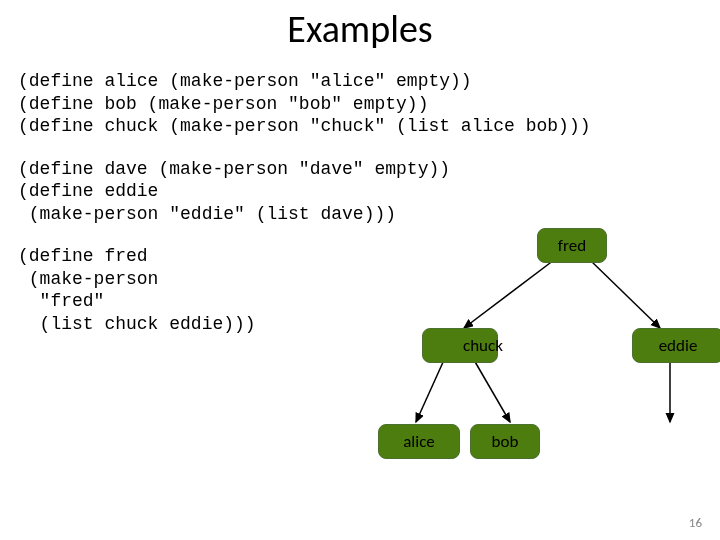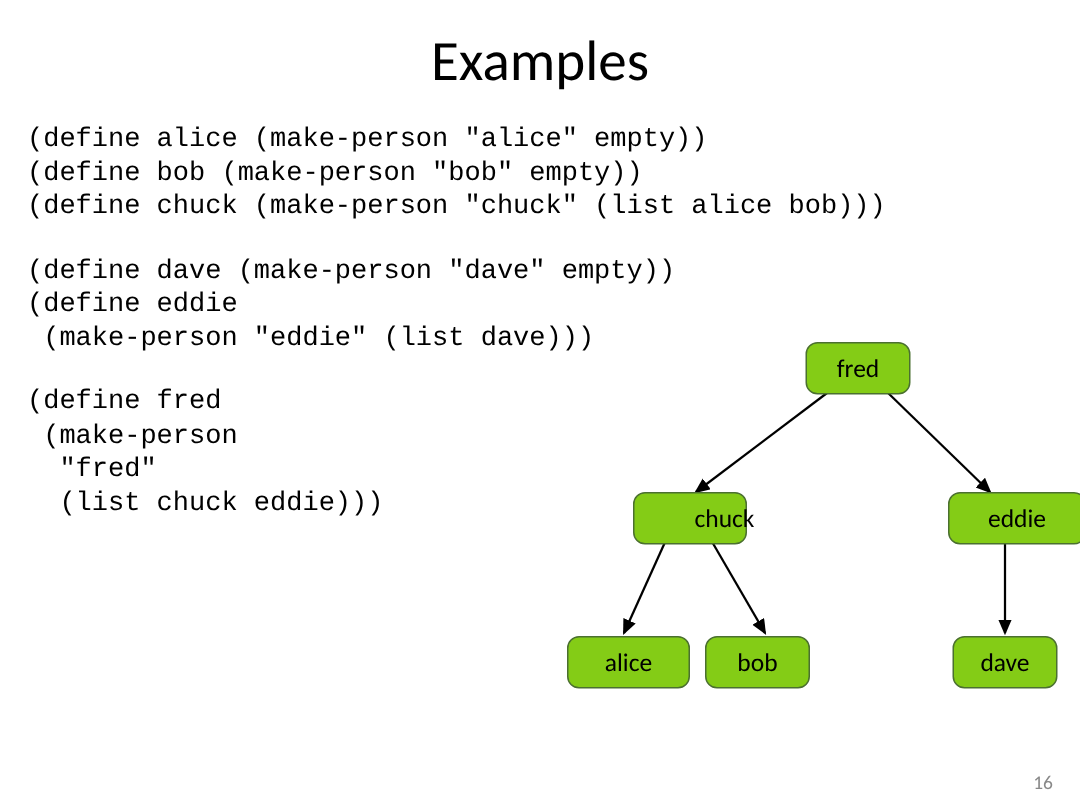--- a/index.html
+++ b/index.html
@@ -8,21 +8,21 @@
     width: 720px;
     height: 540px;
     background: #fff;
     font-family: "Calibri", "Arial", sans-serif;
     position: relative;
     overflow: hidden;
   }
   .title {
     text-align: center;
     font-size: 38px;
-    margin-top: 18px;
+    margin-top: 6px;
     margin-bottom: 18px;
     font-weight: 400;
     color: #000;
   }
   .code {
     font-family: "Consolas", "Courier New", monospace;
     font-size: 18px;
     white-space: pre;
     color: #000;
     line-height: 1.25;
@@ -43,21 +43,21 @@
     position: absolute;
     left: 382px;
     top: 218px;
     width: 330px;
     height: 260px;
   }
   .node {
     position: absolute;
     border: 1.5px solid #4b7030;
     border-radius: 8px;
-    background: #84cc16;
+    background: #4d7c0f;
     font-family: "Calibri", "Arial", sans-serif;
     font-size: 17px;
     color: #000;
     text-align: center;
     padding: 6px 0;
     box-sizing: border-box;
   }
   svg.arrows {
     position: absolute;
     left: 0;
@@ -100,16 +100,15 @@
     <line x1="92" y1="142" x2="128" y2="204" stroke="#000" stroke-width="1.5" marker-end="url(#arrowhead)"></line>
 
     <line x1="288" y1="142" x2="288" y2="204" stroke="#000" stroke-width="1.5" marker-end="url(#arrowhead)"></line>
   </svg>
 
   <div class="node" style="left:155px; top:10px; width:70px;">fred</div>
   <div class="node" style="left:40px; top:110px; width:76px;padding-left:40px;">chuck</div>
   <div class="node" style="left:250px; top:110px; width:92px;">eddie</div>
   <div class="node" style="left:-4px; top:206px; width:82px;">alice</div>
   <div class="node" style="left:88px; top:206px; width:70px;">bob</div>
-  <div class="node" style="left:253px; top:206px; width:70px;">dave</div>
 </div>
 
 <div class="slide-number">16</div>
 
 </body></html>

